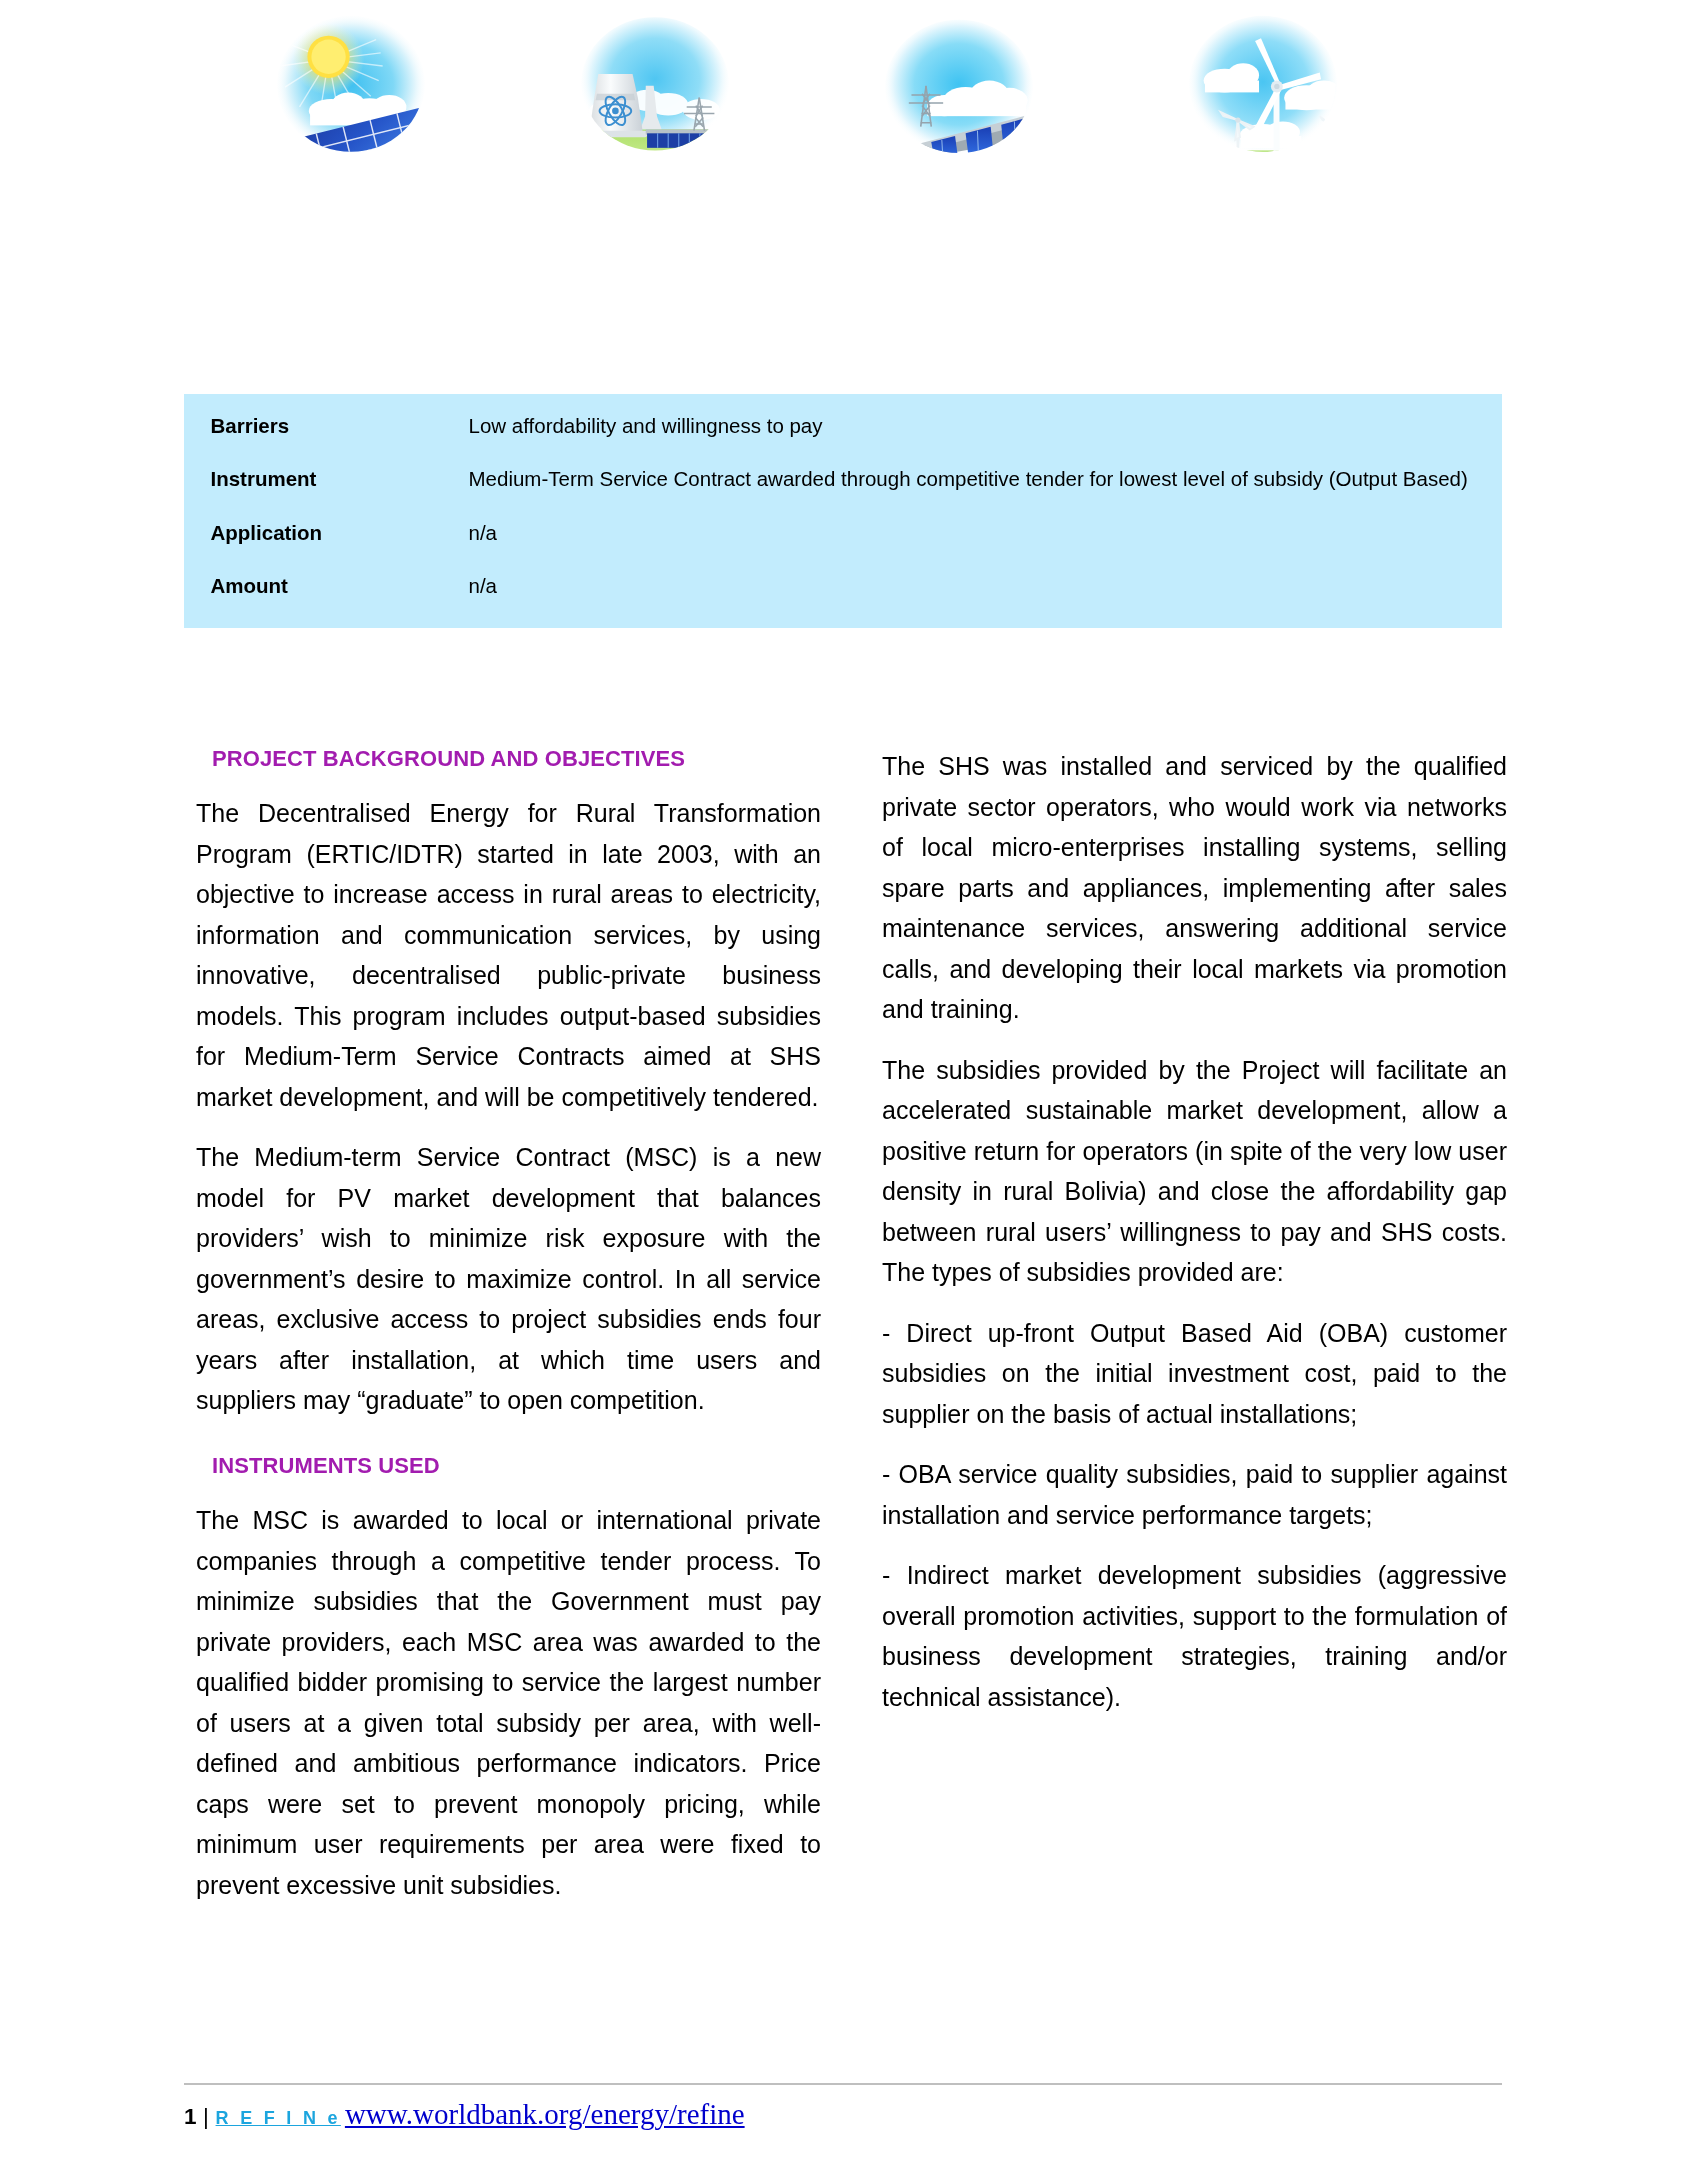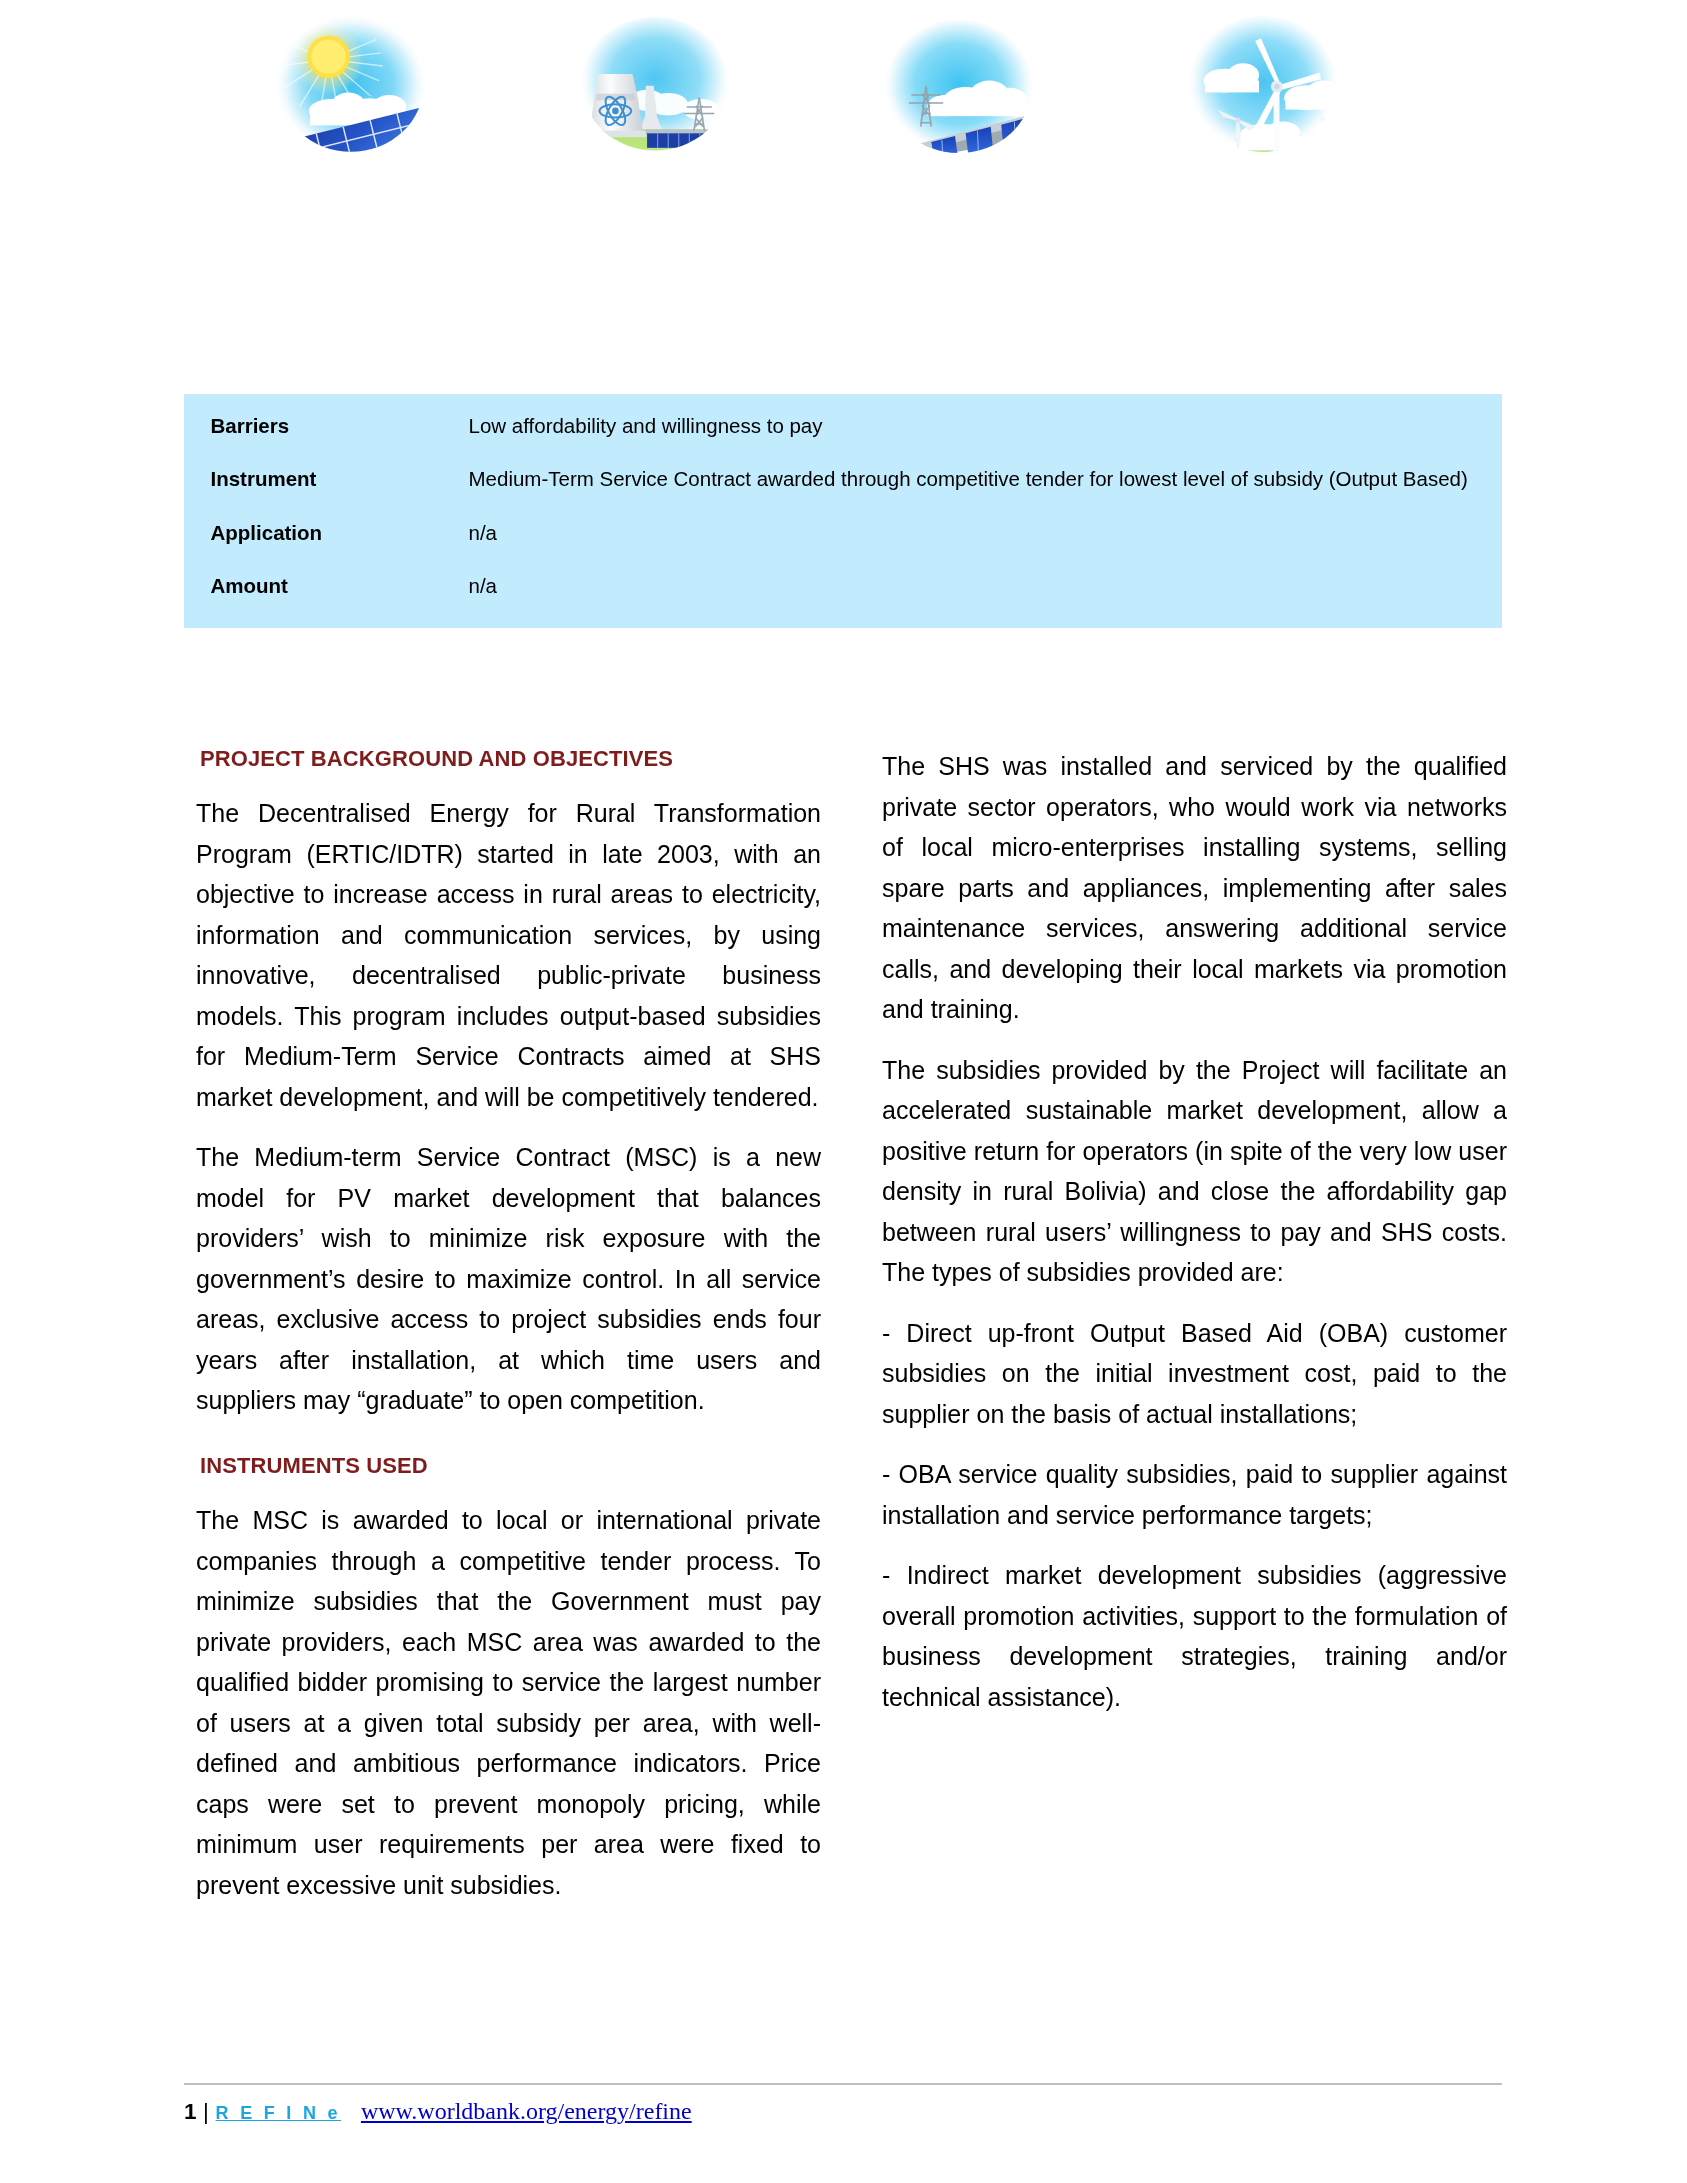--- a/index.html
+++ b/index.html
@@ -111,25 +111,25 @@
     top: 746px;
     width: 1310px;
     display: flex;
     gap: 61px;
   }
   .col {
     width: 625px;
     flex: 0 0 625px;
   }
   .sec-head {
-    color: #7f1d1d;
+    color: #a21caf;
     font-size: 22px;
     font-weight: bold;
     letter-spacing: 0.1px;
-    margin: 0 0 21px 4px;
+    margin: 0 0 21px 16px;
     line-height: 1.2;
   }
   .sec-head.spaced { margin-top: 32px; }
   .para {
     font-size: 25px;
     line-height: 1.62;
     color: #000000;
     text-align: justify;
     margin: 0 0 20px 0;
     hyphens: none;
@@ -169,23 +169,23 @@
   .refine {
     color: #1CA5DE;
     font-weight: bold;
     letter-spacing: 3.3px;
     font-size: 18px;
     text-decoration: underline;
   }
   .footer-url {
     color: #0000CC;
     text-decoration: underline;
-    margin-left: 20px;
+    margin-left: 4px;
     font-family: "Liberation Serif", serif;
-    font-size: 24px;
+    font-size: 29px;
   }
 </style>
 </head>
 <body>
 
 <div class="page">
 
   <div class="header-strip">
 
     <div class="hero-img">

